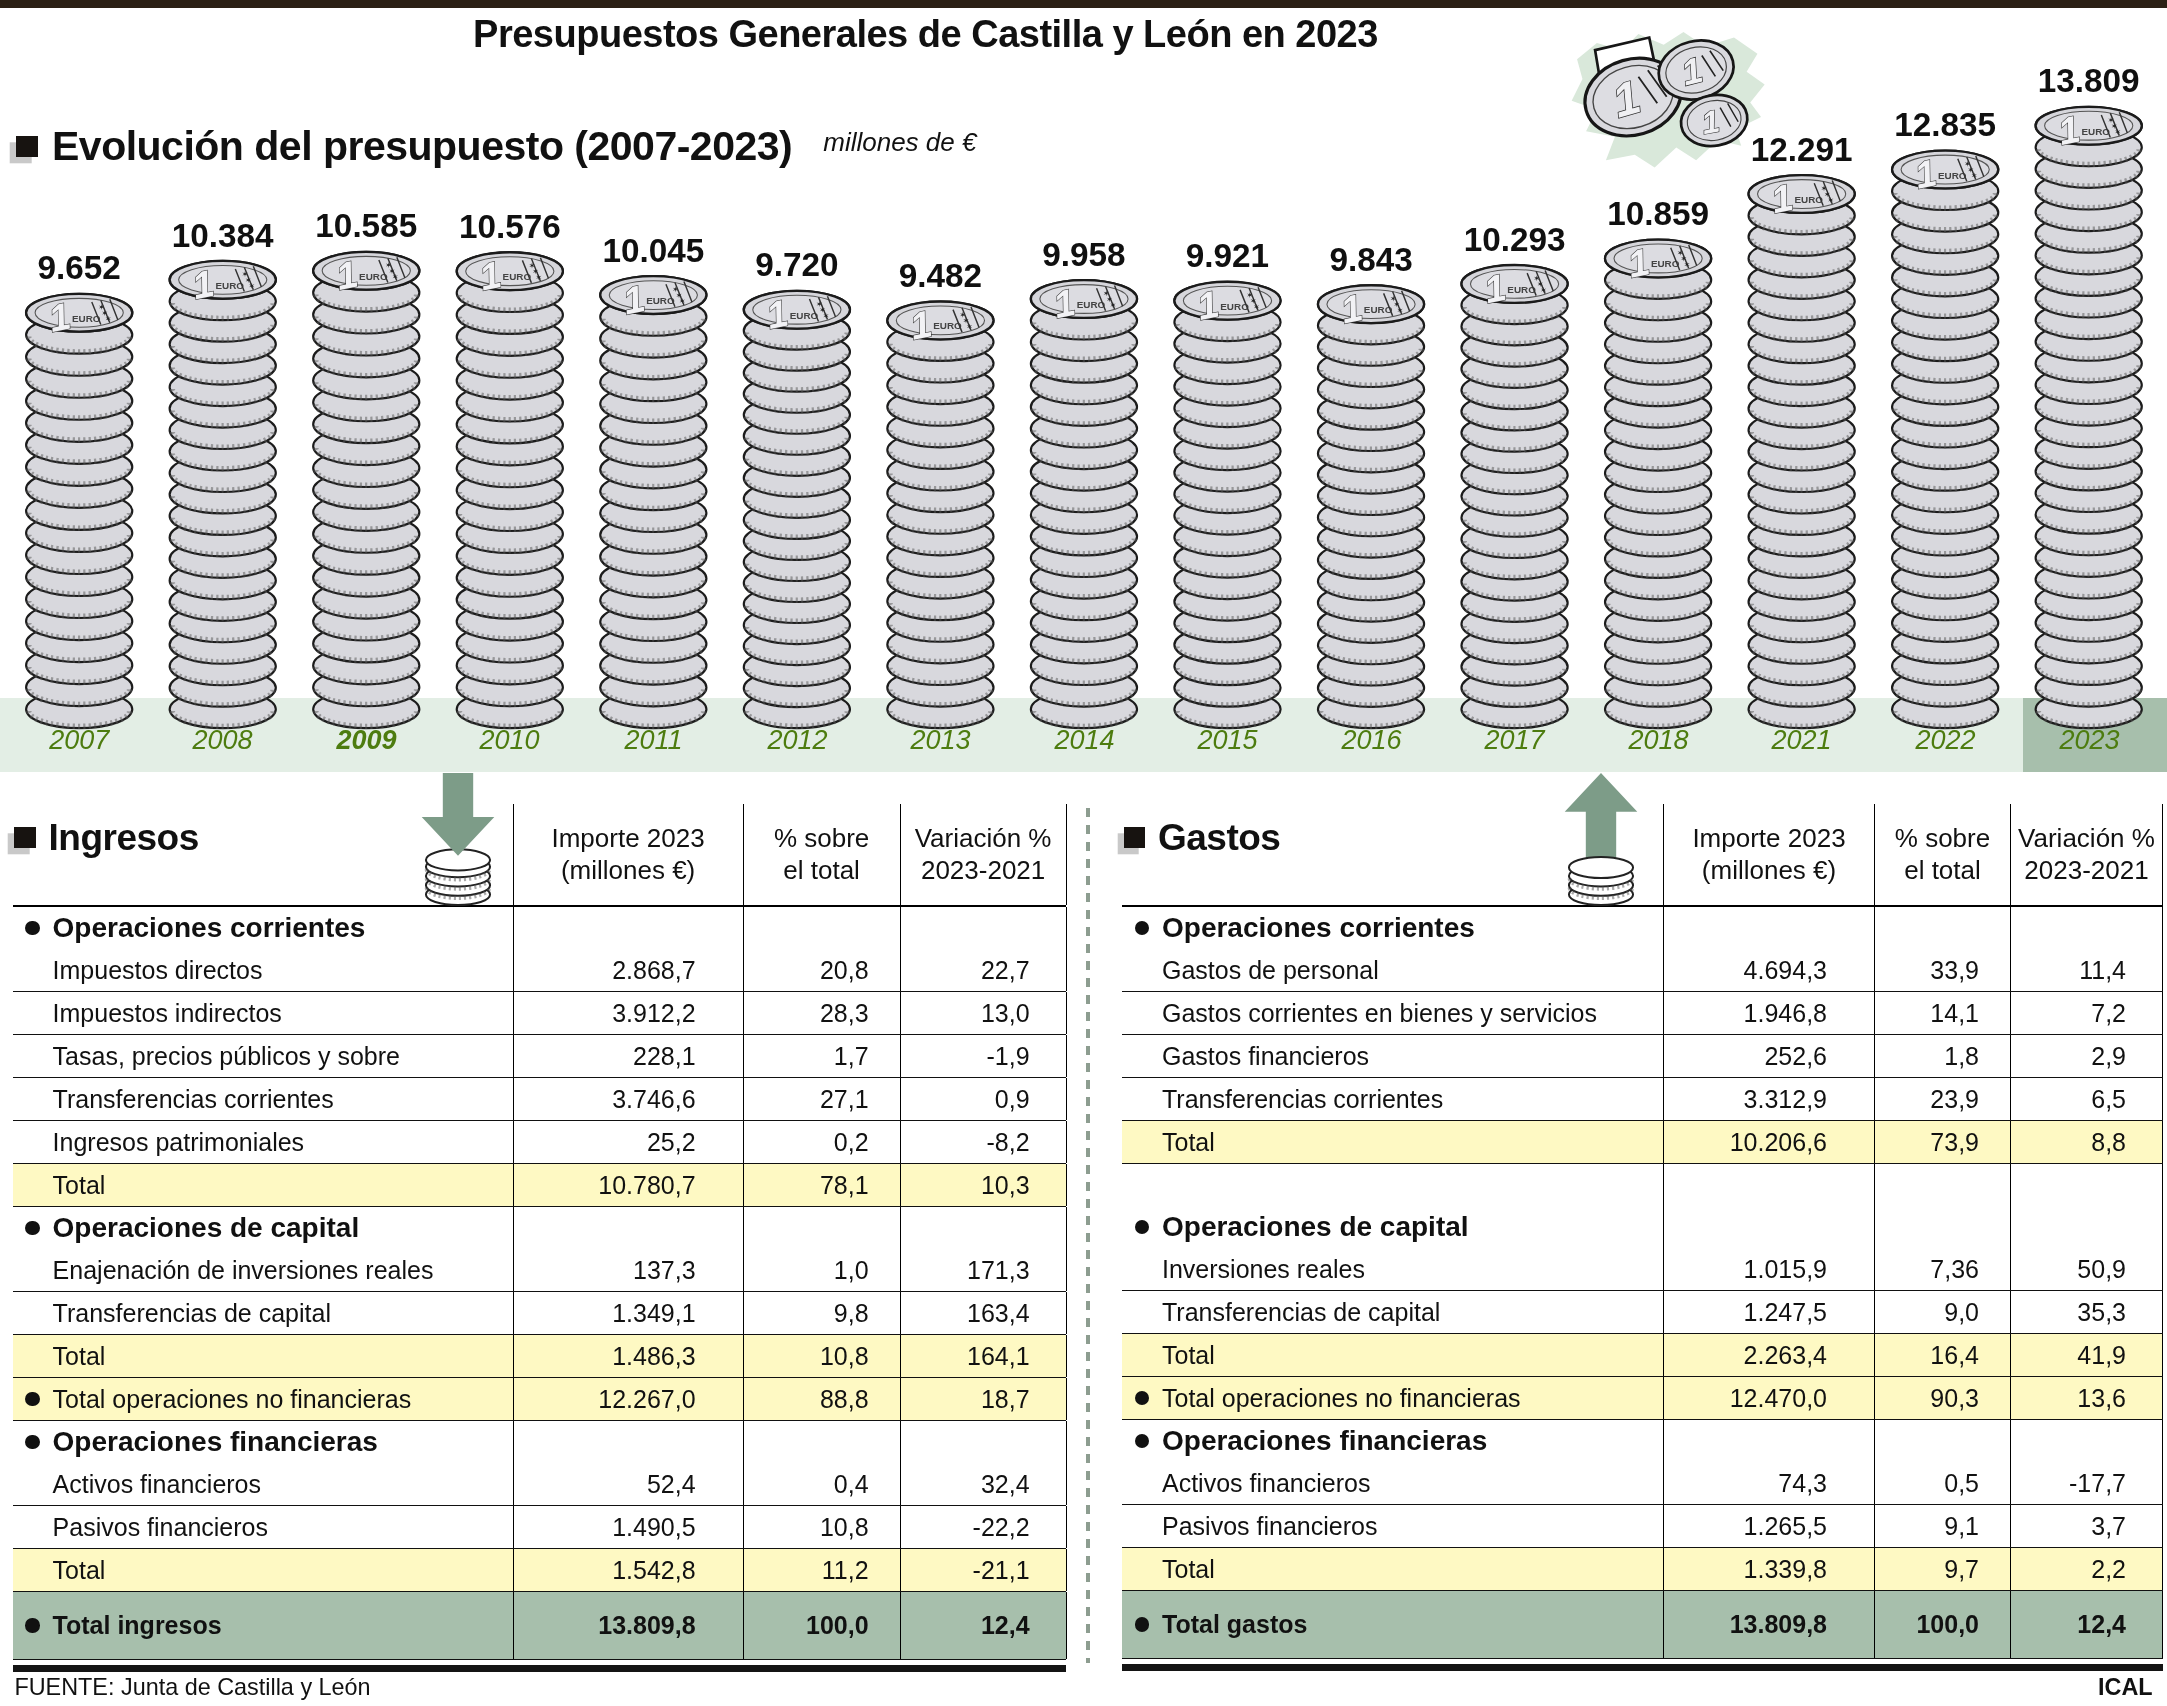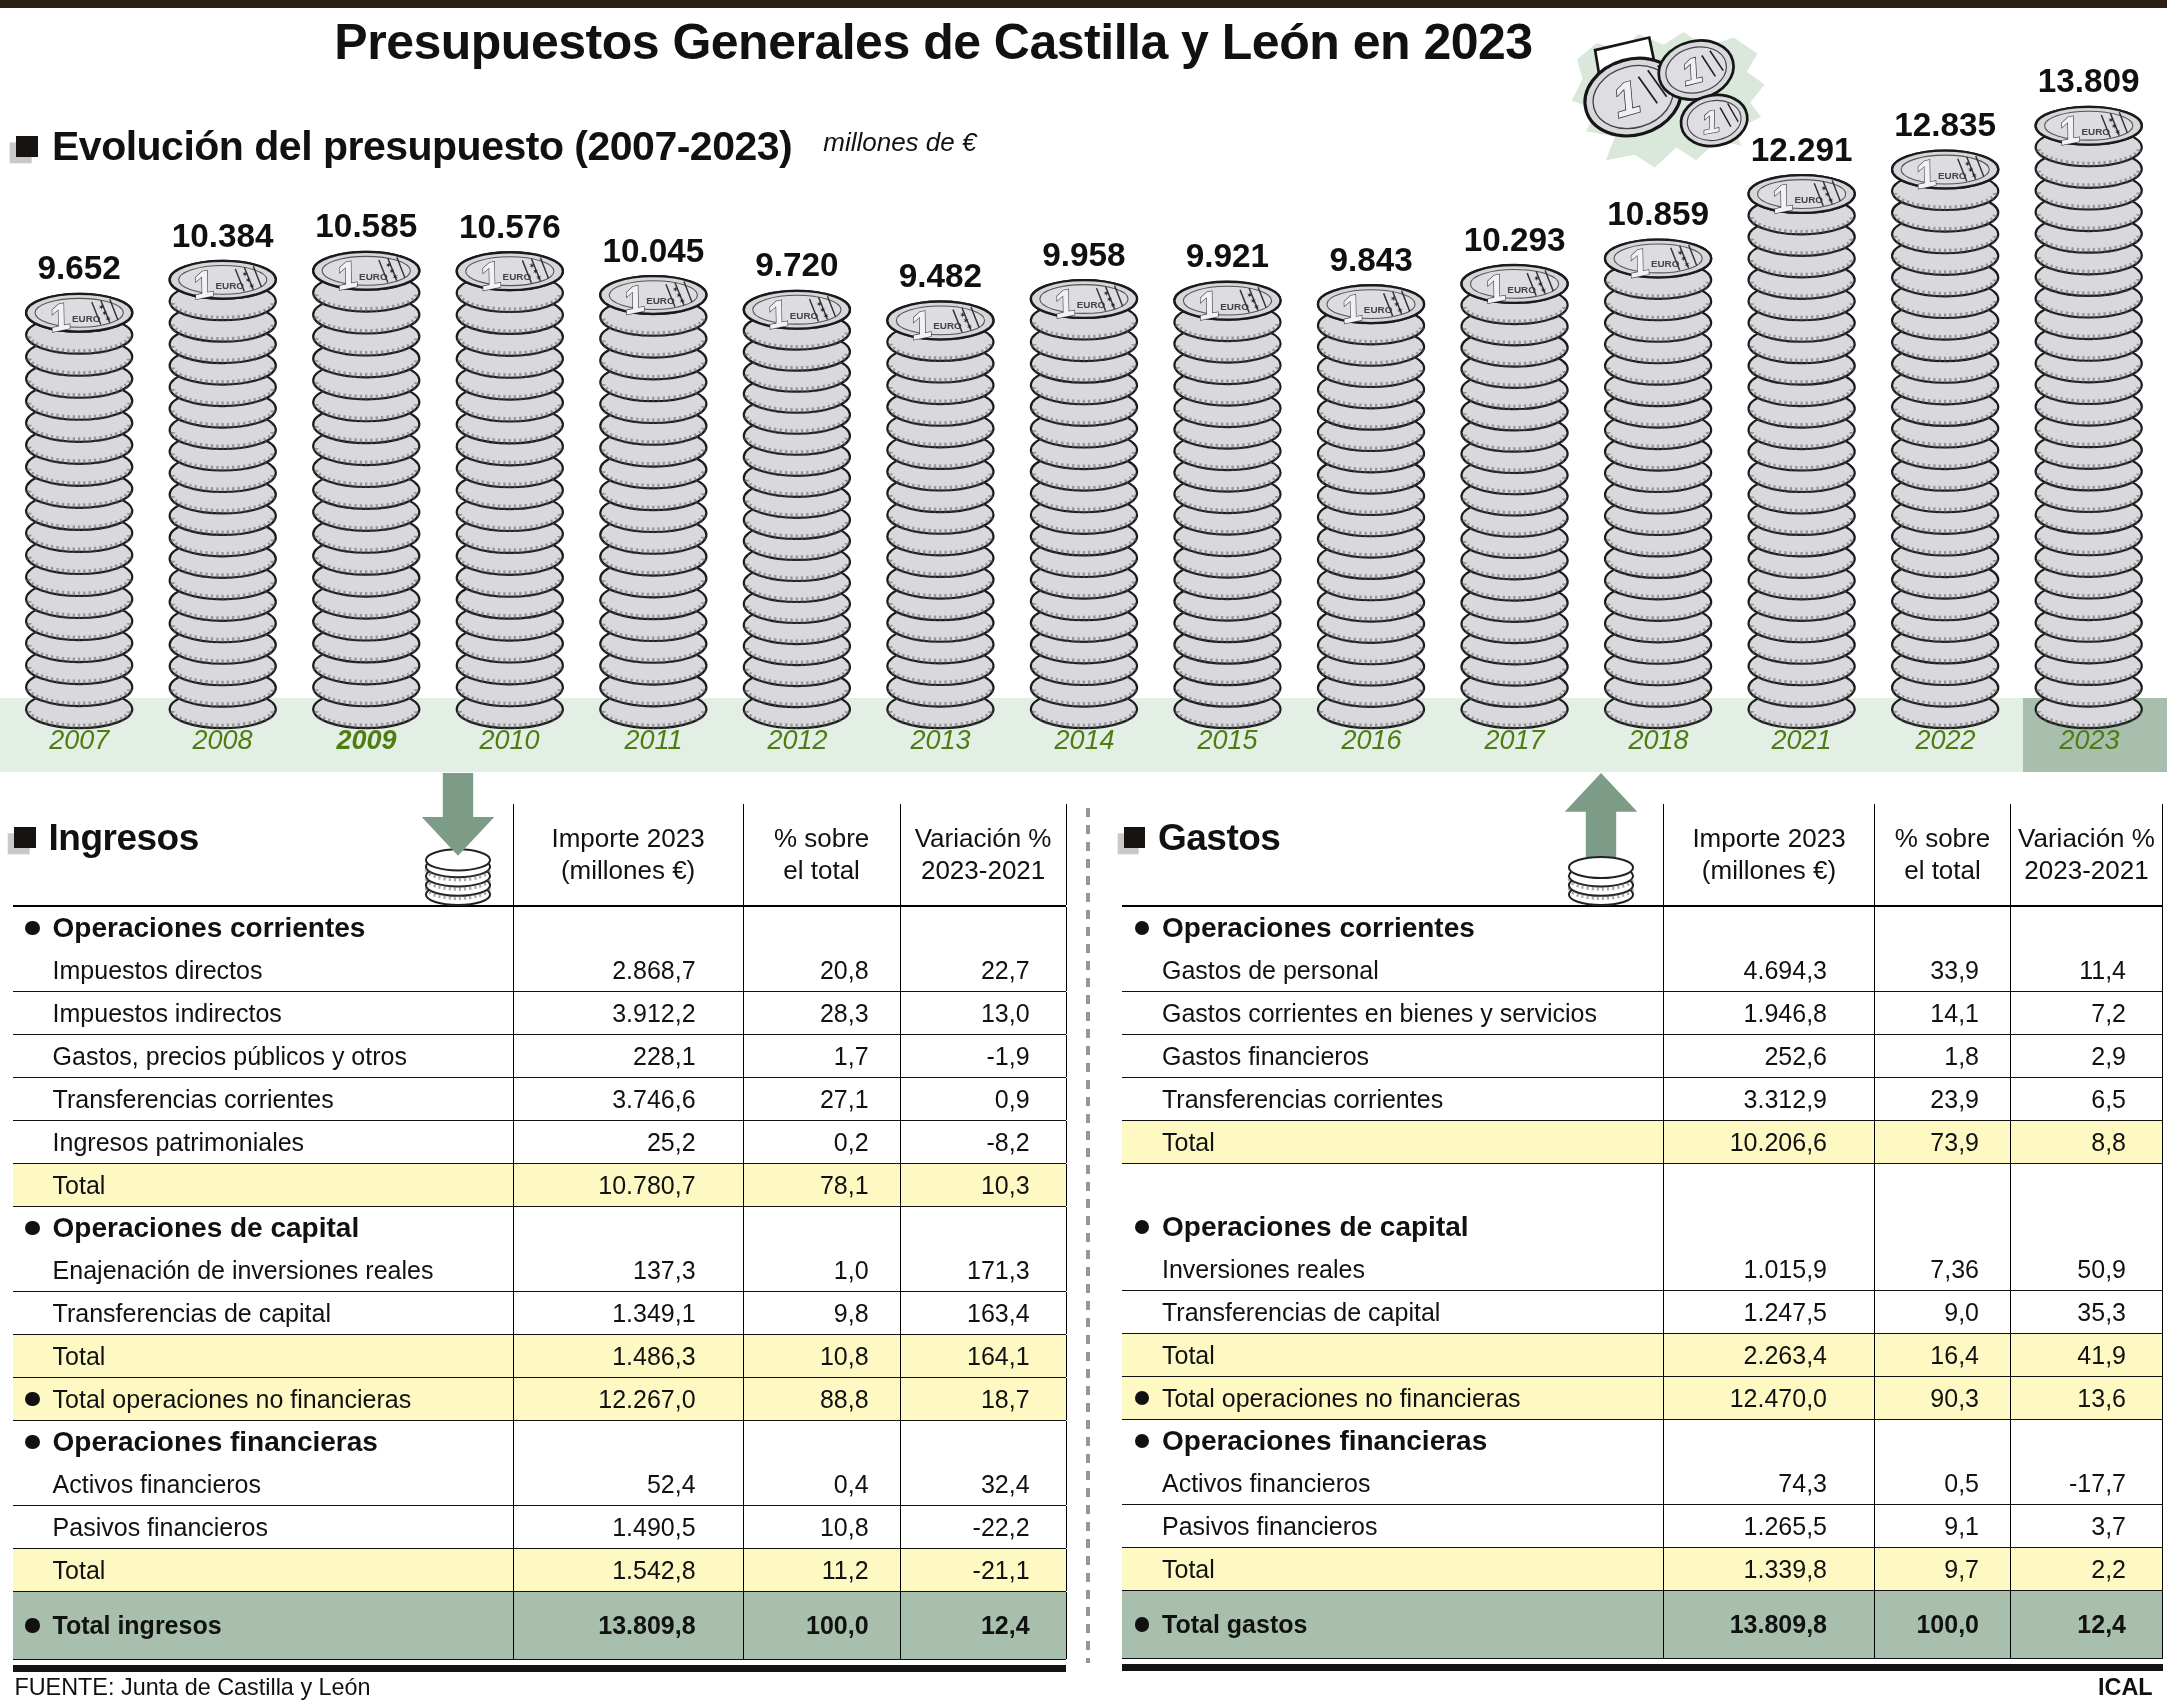--- a/index.html
+++ b/index.html
@@ -3,22 +3,22 @@
 <meta charset="utf-8">
 <style>
   html,body{margin:0;padding:0;background:#fff;}
   body{
     width:2167px;height:1707px;position:relative;overflow:hidden;
     font-family:"Liberation Sans",sans-serif;color:#111;
     -webkit-font-smoothing:antialiased;
   }
   .topbar{position:absolute;left:0;top:0;width:2167px;height:8px;background:#2b2015;}
   .main-title{
-    position:absolute;left:16px;top:12.6px;width:1835px;text-align:center;
-    font-size:50px;font-weight:bold;letter-spacing:-0.5px;
+    position:absolute;left:8px;top:12.6px;width:1835px;text-align:center;
+    font-size:38px;font-weight:bold;letter-spacing:-0.5px;
   }
   
   .chart-section-header{position:absolute;left:16px;top:126px;height:41px;display:flex;align-items:center;}
   .sq{width:21.6px;height:21.6px;background:#171310;box-shadow:-6.3px 6.3px 0 #c9c9c9;display:inline-block;margin-right:14.4px;flex:0 0 auto;}
   .chart-section-title{font-size:41px;font-weight:bold;letter-spacing:-0.5px;}
   .chart-unit{font-size:26px;font-style:italic;margin-left:31px;position:relative;top:-3.6px;}
 
   
   .years-band{position:absolute;left:0;top:698px;width:2167px;height:74px;background:#e3eee5;z-index:0;}
   .years-band-dark{position:absolute;left:2023px;top:698px;width:144px;height:74px;background:#a7bfac;z-index:1;}
@@ -947,21 +947,21 @@
         <div class="cell v b v2">20,8</div>
         <div class="cell v b v3 last">22,7</div>
       </div>
       <div class="t-row data" style="grid-template-columns: 500px 230px 157px 167px;">
         <div class="cell lbl">Impuestos indirectos</div>
         <div class="cell v b v1">3.912,2</div>
         <div class="cell v b v2">28,3</div>
         <div class="cell v b v3 last">13,0</div>
       </div>
       <div class="t-row data" style="grid-template-columns: 500px 230px 157px 167px;">
-        <div class="cell lbl">Gastos, precios públicos y otros</div>
+        <div class="cell lbl">Tasas, precios públicos y sobre</div>
         <div class="cell v b v1">228,1</div>
         <div class="cell v b v2">1,7</div>
         <div class="cell v b v3 last">-1,9</div>
       </div>
       <div class="t-row data" style="grid-template-columns: 500px 230px 157px 167px;">
         <div class="cell lbl">Transferencias corrientes</div>
         <div class="cell v b v1">3.746,6</div>
         <div class="cell v b v2">27,1</div>
         <div class="cell v b v3 last">0,9</div>
       </div>

